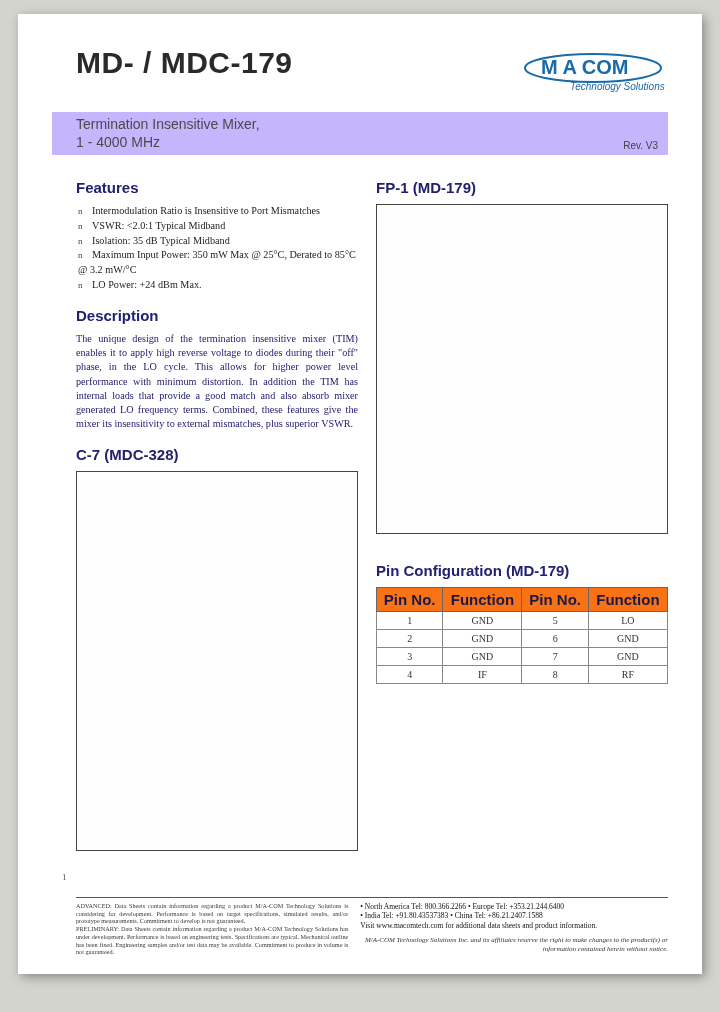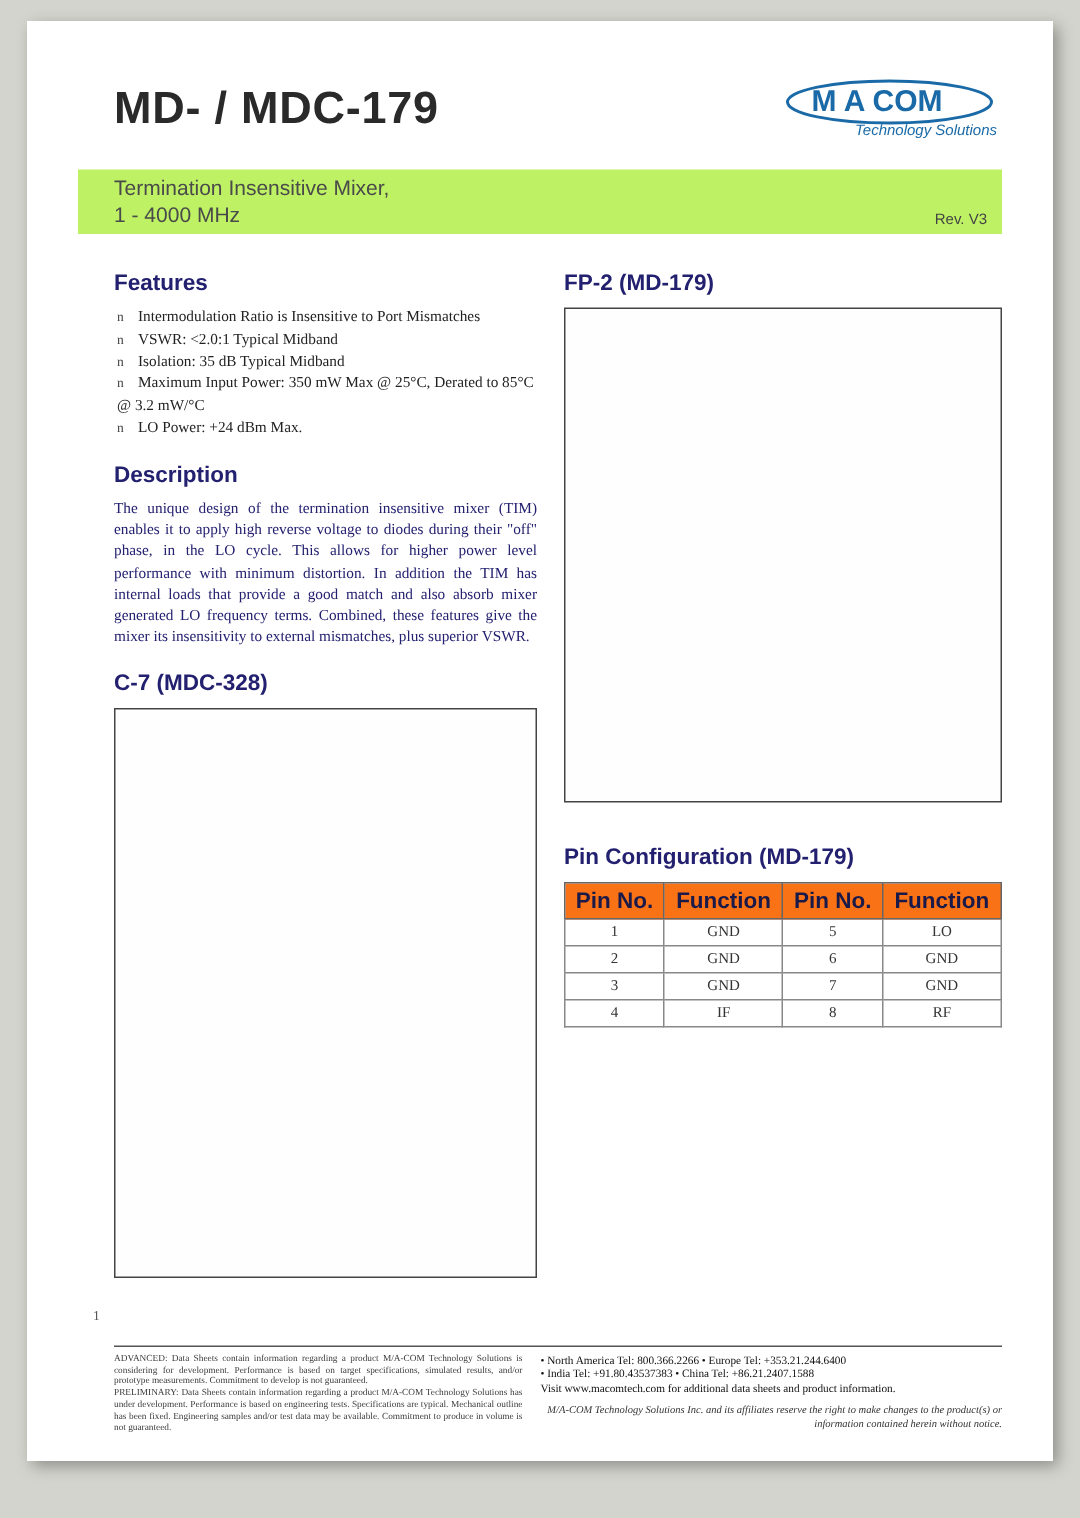--- a/index.html
+++ b/index.html
@@ -17,33 +17,33 @@
     top: 14px;
     width: 684px;
     height: 960px;
     background: #ffffff;
     box-shadow: 3px 3px 10px rgba(0,0,0,0.35);
     padding: 32px 34px 12px 58px;
   }
   .header-row {
     display: flex;
     justify-content: space-between;
-    align-items: center;
+    align-items: flex-start;
   }
   .part-title {
     font-family: Arial, Helvetica, sans-serif;
     font-size: 30px;
     font-weight: bold;
     color: #2a2a2a;
     letter-spacing: 0.5px;
   }
   .logo { text-align: right; }
   .subtitle-bar {
     margin-top: 14px;
-    background: #bef264;
+    background: #c4b5fd;
     padding: 4px 6px 4px 0;
     display: flex;
     justify-content: space-between;
     align-items: flex-end;
     margin-left: -24px;
     padding-left: 24px;
   }
   .subtitle-text {
     font-family: Arial, Helvetica, sans-serif;
     font-size: 14px;
@@ -193,21 +193,21 @@
       <div class="sp"></div>
       <div class="sect-heading">Description</div>
       <p class="desc">The unique design of the termination insensitive mixer (TIM) enables it to apply high reverse voltage to diodes during their "off" phase, in the LO cycle.  This allows for higher power level performance with minimum distortion.  In addition the TIM has internal loads that provide a good match and also absorb mixer generated LO frequency terms.  Combined, these features give the mixer its insensitivity to external mismatches, plus superior VSWR.</p>
 
       <div class="sp"></div>
       <div class="sect-heading">C-7 (MDC-328)</div>
       <div class="pkg-box pkg-c7"></div>
     </div>
 
     <div class="col col-right">
-      <div class="sect-heading">FP-2 (MD-179)</div>
+      <div class="sect-heading">FP-1 (MD-179)</div>
       <div class="pkg-box pkg-fp2"></div>
 
       <div class="sp"></div>
         <div class="sp"></div>
       <div class="sect-heading">Pin Configuration (MD-179)</div>
       <table class="pin-table">
         <thead>
           <tr>
             <th>Pin No.</th>
             <th>Function</th>

